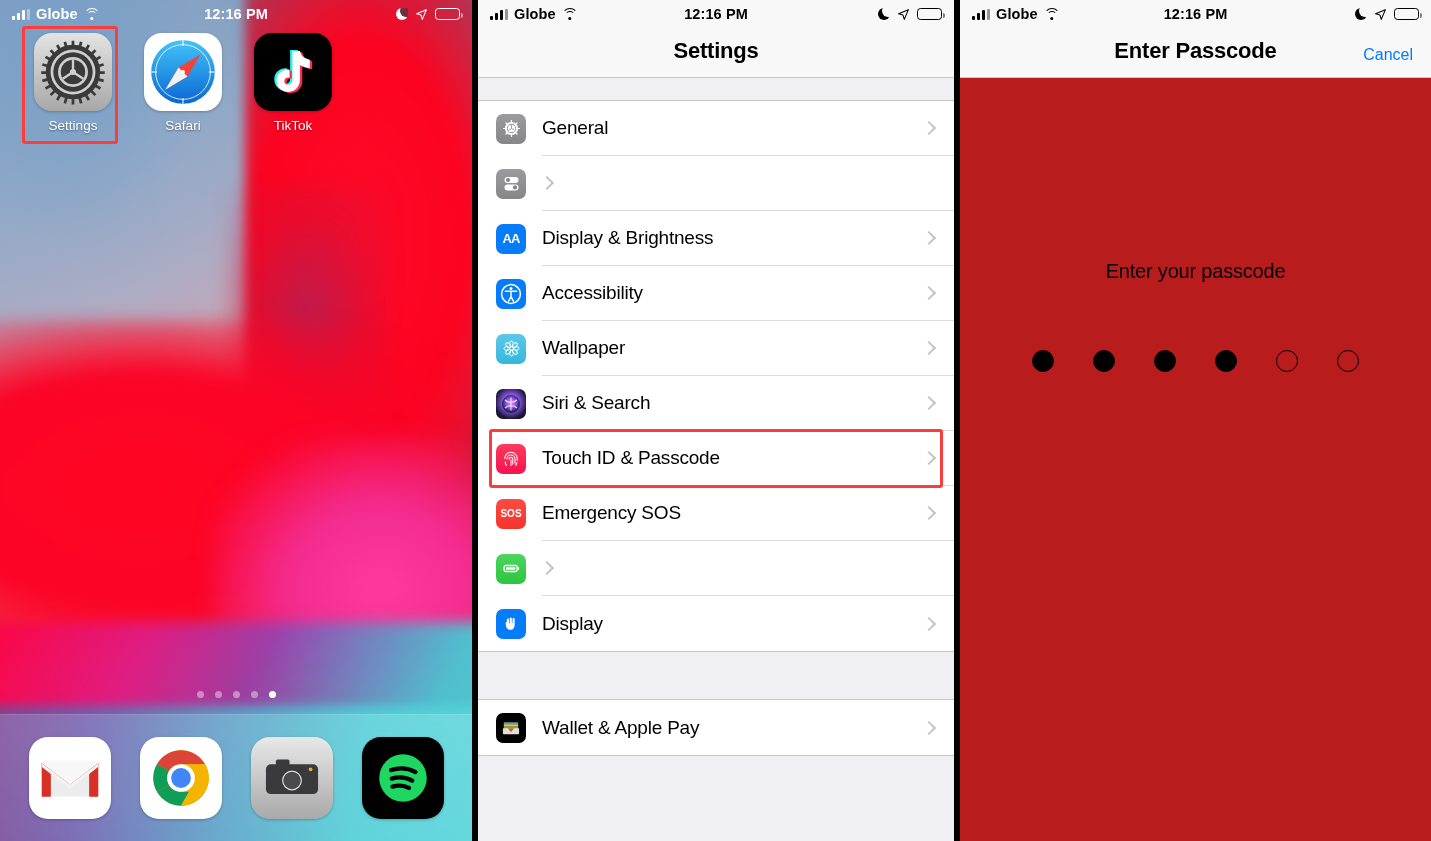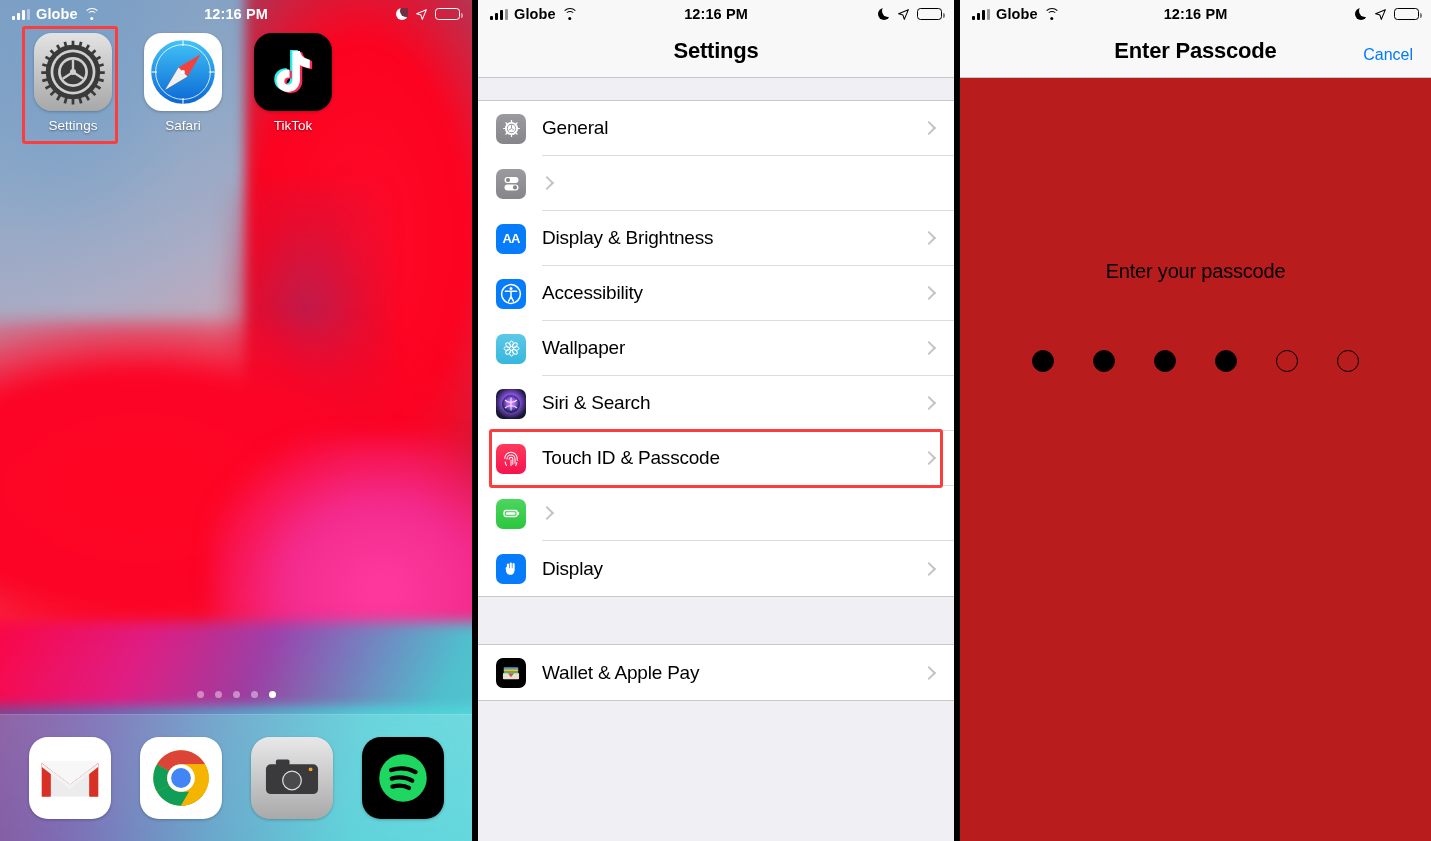--- a/index.html
+++ b/index.html
@@ -465,20 +465,27 @@
             <path d="M18.4 15.8c-.2 1.4-.6 2.4-1.2 3.3"></path>
           </svg>
         </span>
         <div class="row-inner">
           <span class="row-label">Touch ID &amp; Passcode</span>
           <span class="chev"></span>
         </div>
         <div class="hl-row"></div>
       </div>
 
+      <div class="row">
+        <span class="row-icon g-sos">SOS</span>
+        <div class="row-inner">
+          <span class="row-label">Emergency SOS</span>
+          <span class="chev"></span>
+        </div>
+      </div>
 
       <div class="row">
         <span class="row-icon g-batt">
           <svg viewBox="0 0 24 24" width="21" height="21">
               <rect x="3.5" y="8.5" width="15" height="7" rx="2" fill="none" stroke="#fff" stroke-width="1.6"></rect>
               <rect x="5.5" y="10.5" width="11" height="3" rx="1" fill="#fff"></rect>
               <rect x="19.2" y="10.4" width="1.5" height="3.2" rx=".7" fill="#fff"></rect>
             </svg>
         </span>
         <div class="row-inner">

